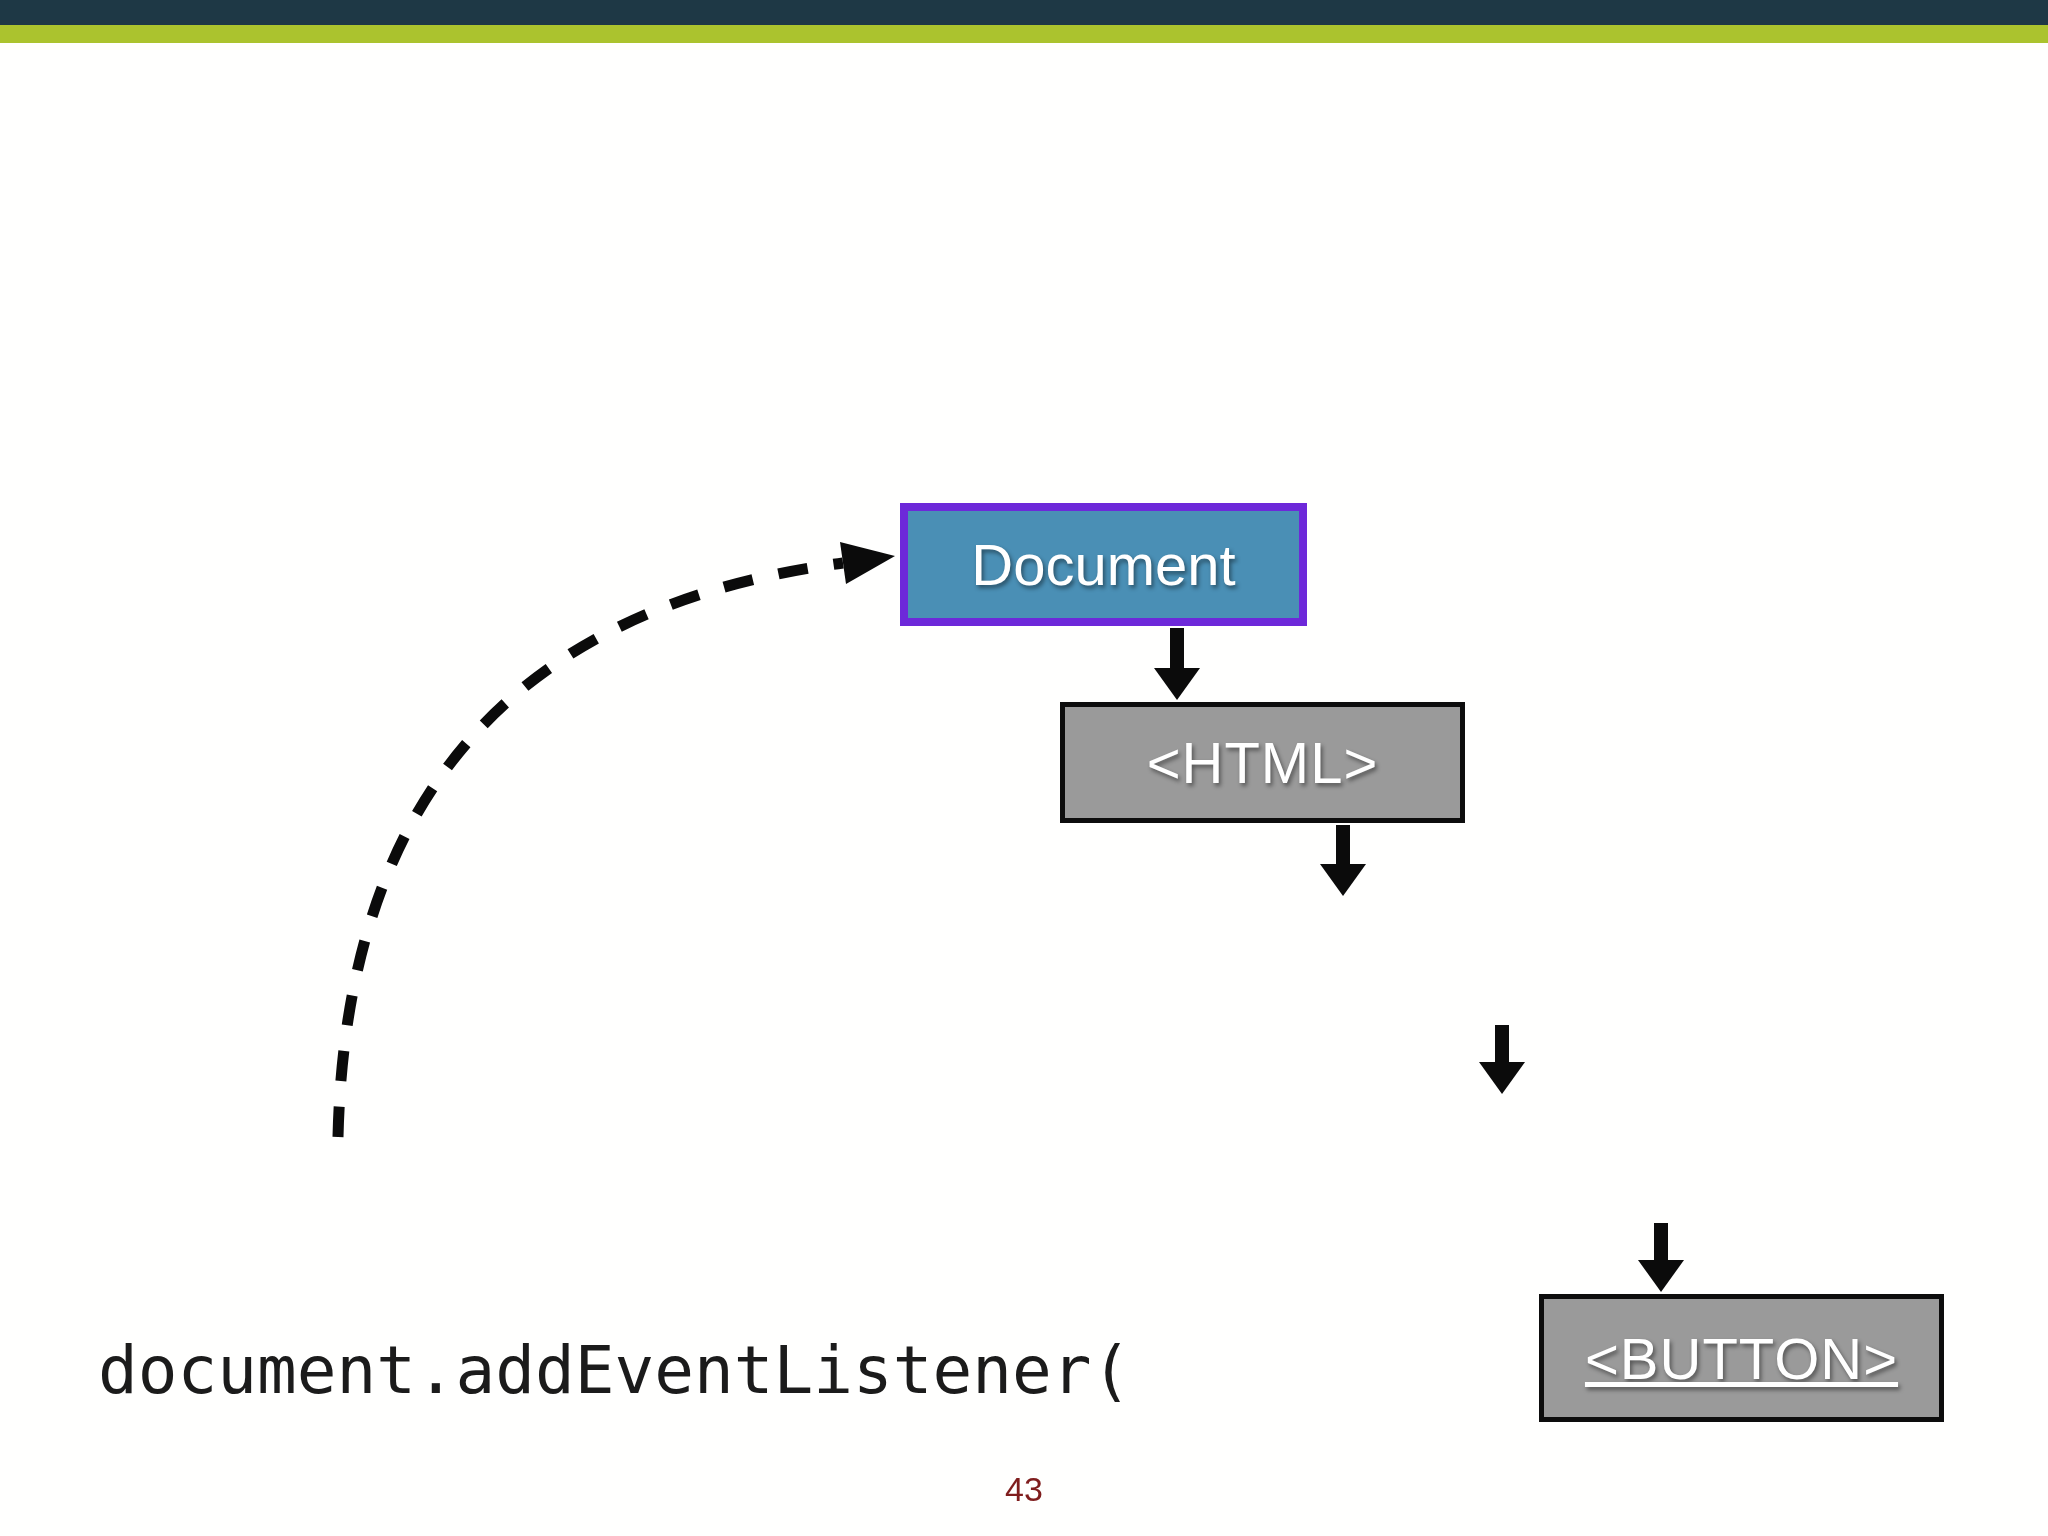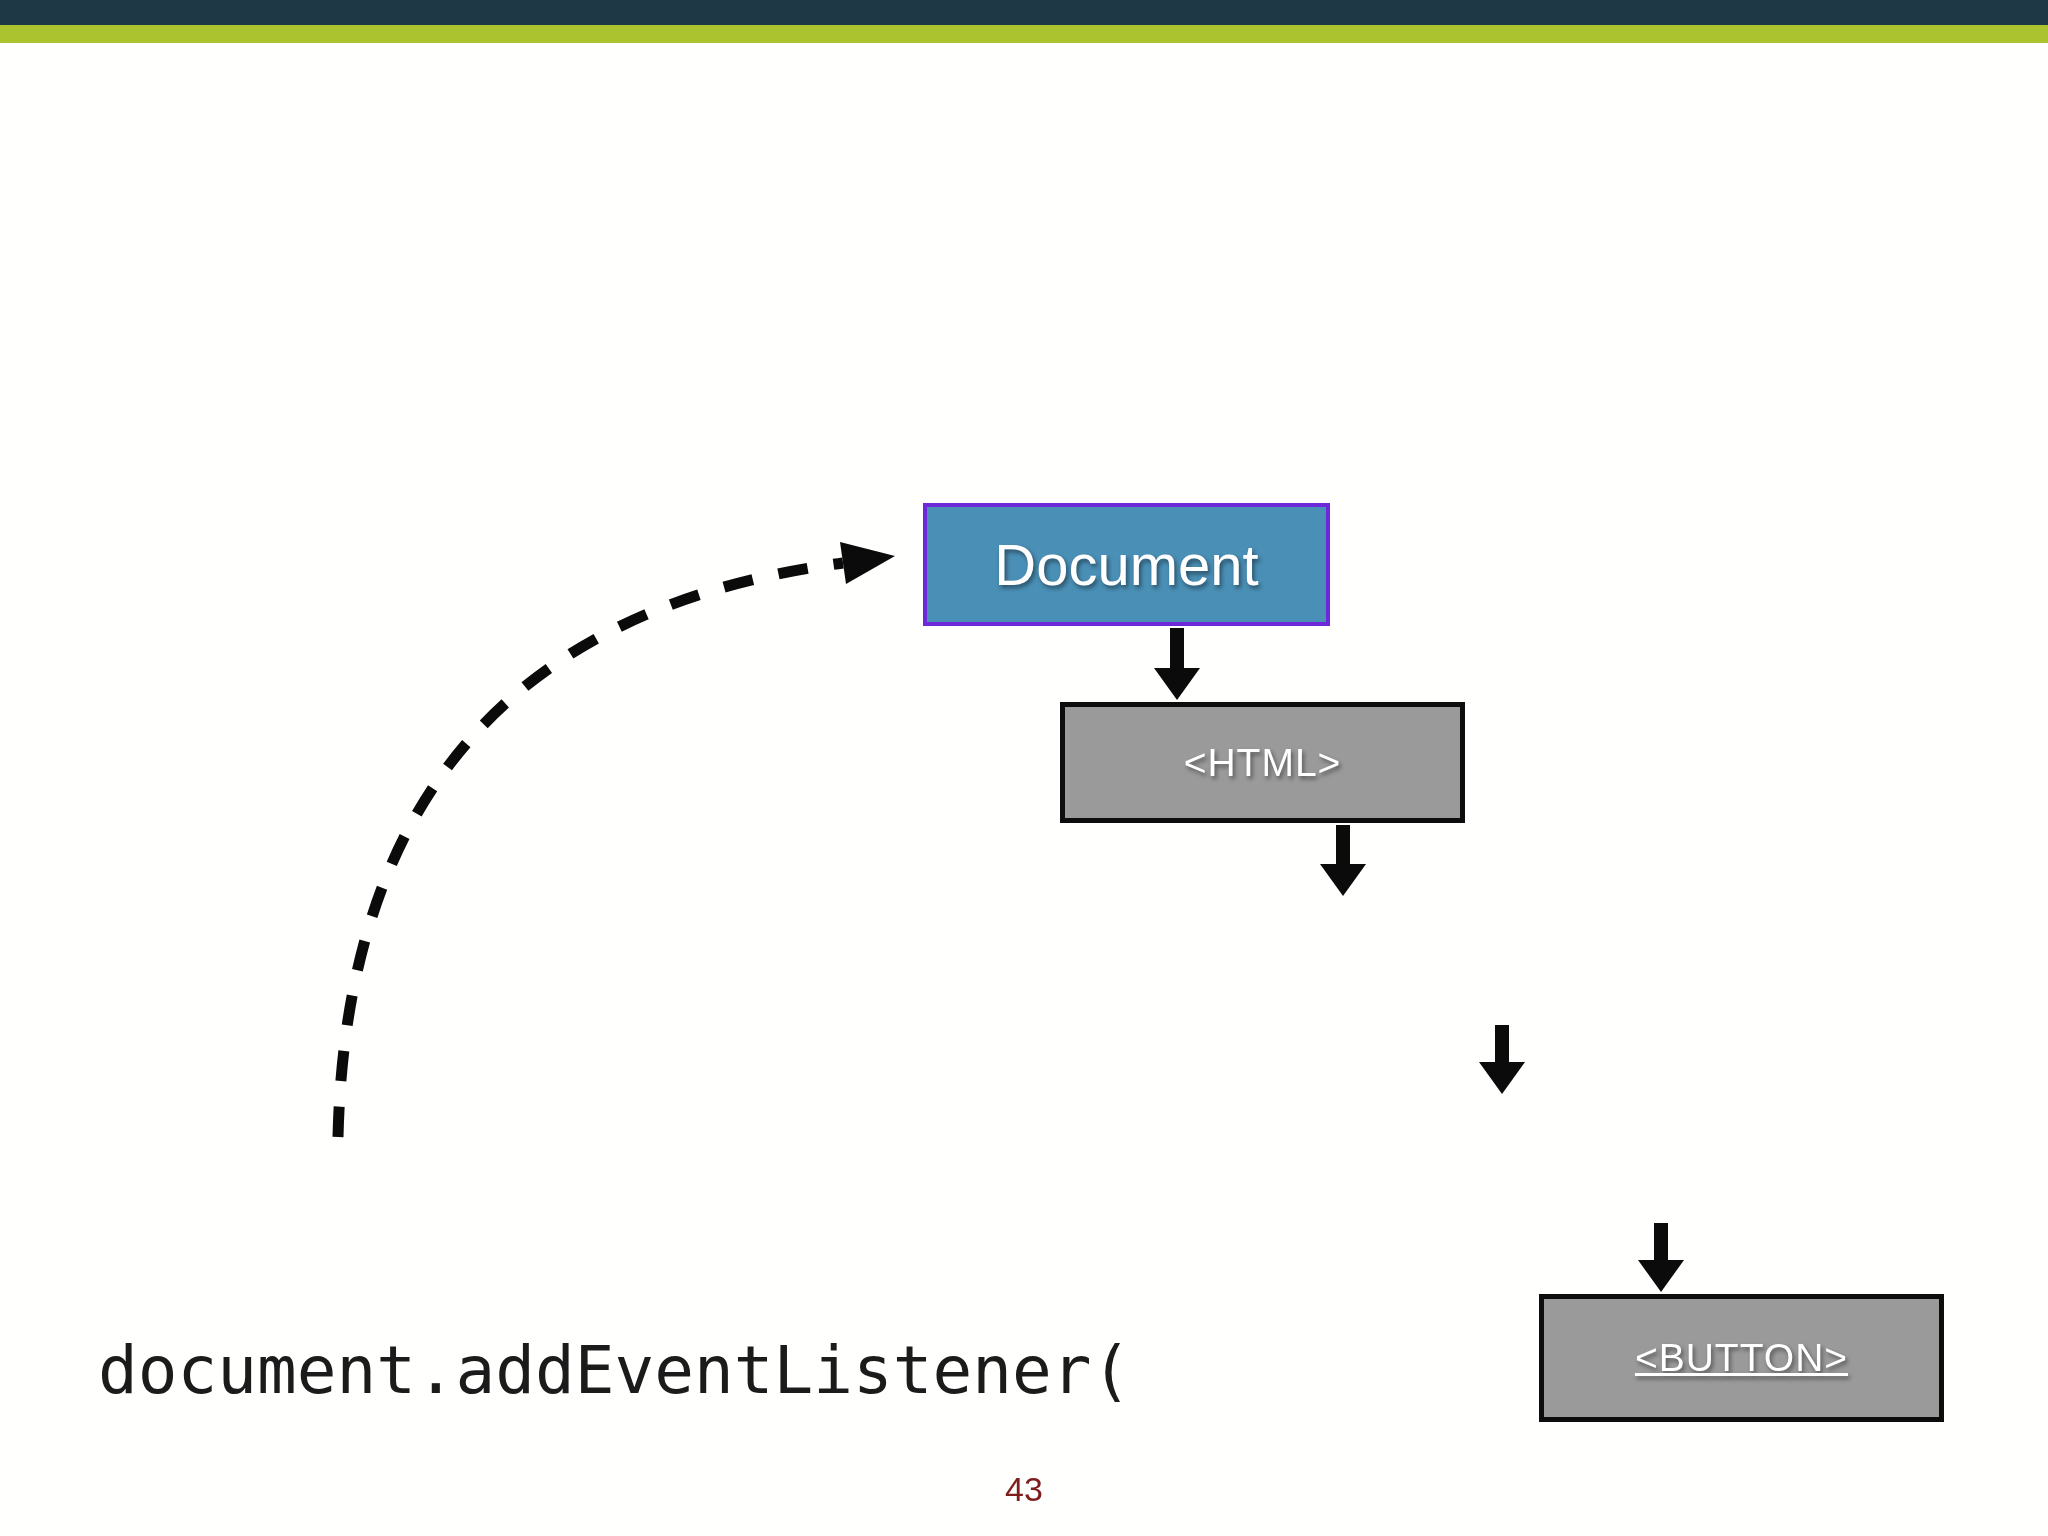--- a/index.html
+++ b/index.html
@@ -41,28 +41,27 @@
     box-sizing: border-box;
     display: flex;
     align-items: center;
     justify-content: center;
     color: #ffffff;
     text-shadow: 2px 3px 4px rgba(0,0,0,0.45);
     white-space: nowrap;
   }
   .node-blue {
     background: var(--doc_blue, #4a8fb5);
-    border: 4px solid #6d28d9;
+    border: 8px solid #6d28d9;
     font-size: 58px;
-    margin-left: 23px;
   }
   .node-gray {
     background: var(--node_gray, #9a9a9a);
     border: 5px solid #0d0d0d;
-    font-size: 39px;
+    font-size: 58px;
     letter-spacing: 1px;
   }
   .code {
     position: absolute;
     left: 98px;
     top: 1146px;
     font-family: "DejaVu Sans Mono", "Liberation Mono", monospace;
     font-size: 66px;
     line-height: 90px;
     color: var(--code_black, #1b1b1b);

